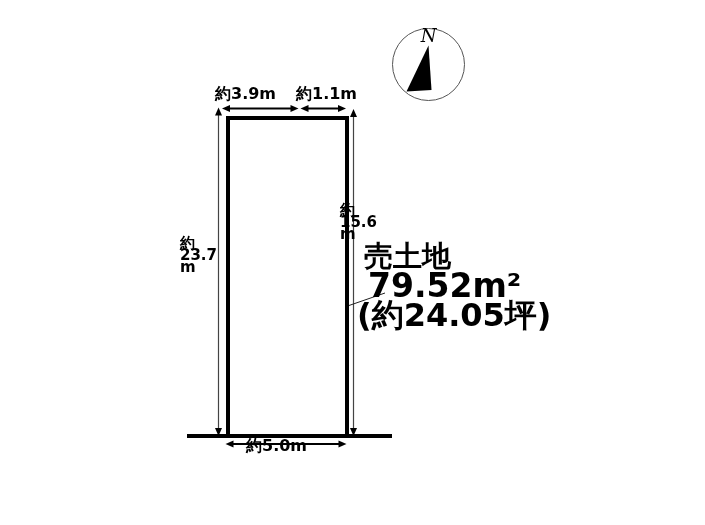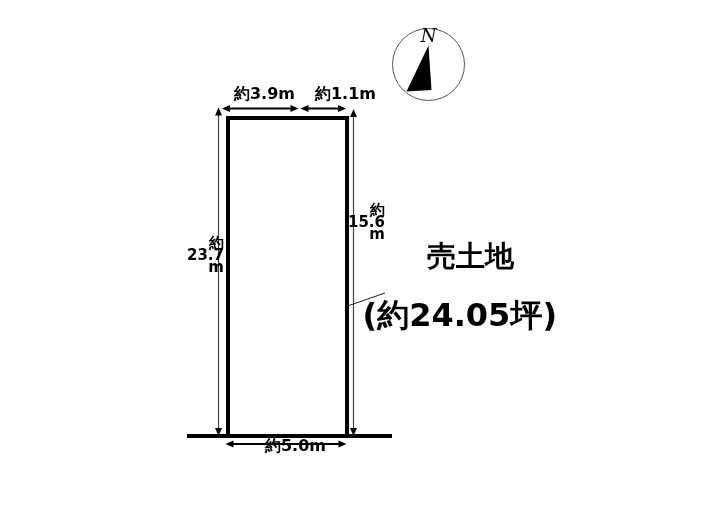--- a/index.html
+++ b/index.html
@@ -9,21 +9,21 @@
     background:#ffffff;
     overflow:hidden;
     font-family:"DejaVu Sans","Liberation Sans",sans-serif;
     color:#000;
   }
   .abs{position:absolute;}
   .lbl{
     position:absolute;
     font-weight:700;
     color:#000;
-    text-align:right;
+    text-align:left;
     white-space:nowrap;
   }
   .dim-sm{font-size:16px;line-height:16px;}
   .dim-stack{font-size:15px;line-height:12px;}
   #plot-rect{
     position:absolute;
     left:226px;top:116px;
     width:123px;height:321px;
     box-sizing:border-box;
     border:4px solid #000;
@@ -118,17 +118,18 @@
   <div id="dim-right" class="lbl dim-stack">
     <div>約</div>
     <div>15.6</div>
     <div>m</div>
   </div>
 
   <div id="dim-bottom" class="lbl dim-sm">約5.0m</div>
 
   <div id="label-title" class="lbl">売土地</div>
 
+  <div id="label-area" class="lbl">79.52m²</div>
 
   <div id="label-tsubo" class="lbl">(約24.05坪)</div>
 
 
 </div>
 
 </body></html>

